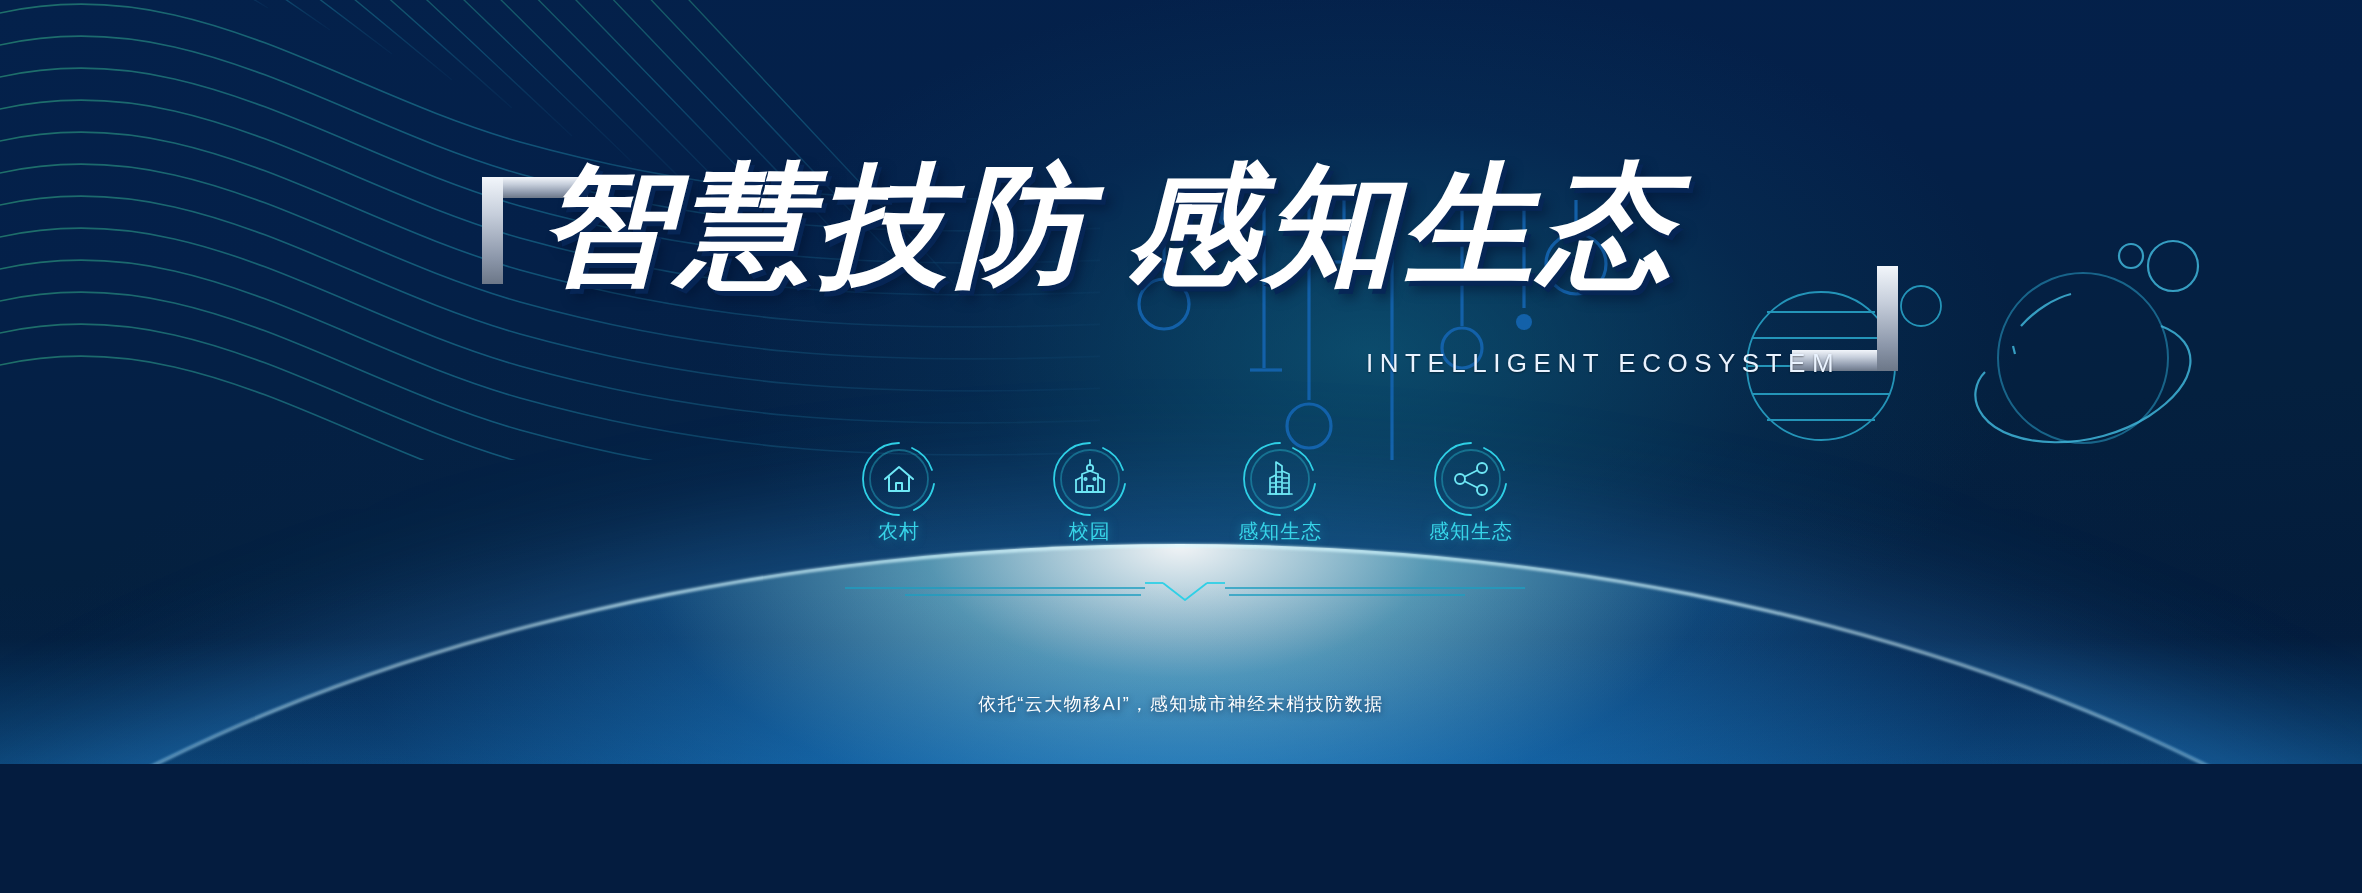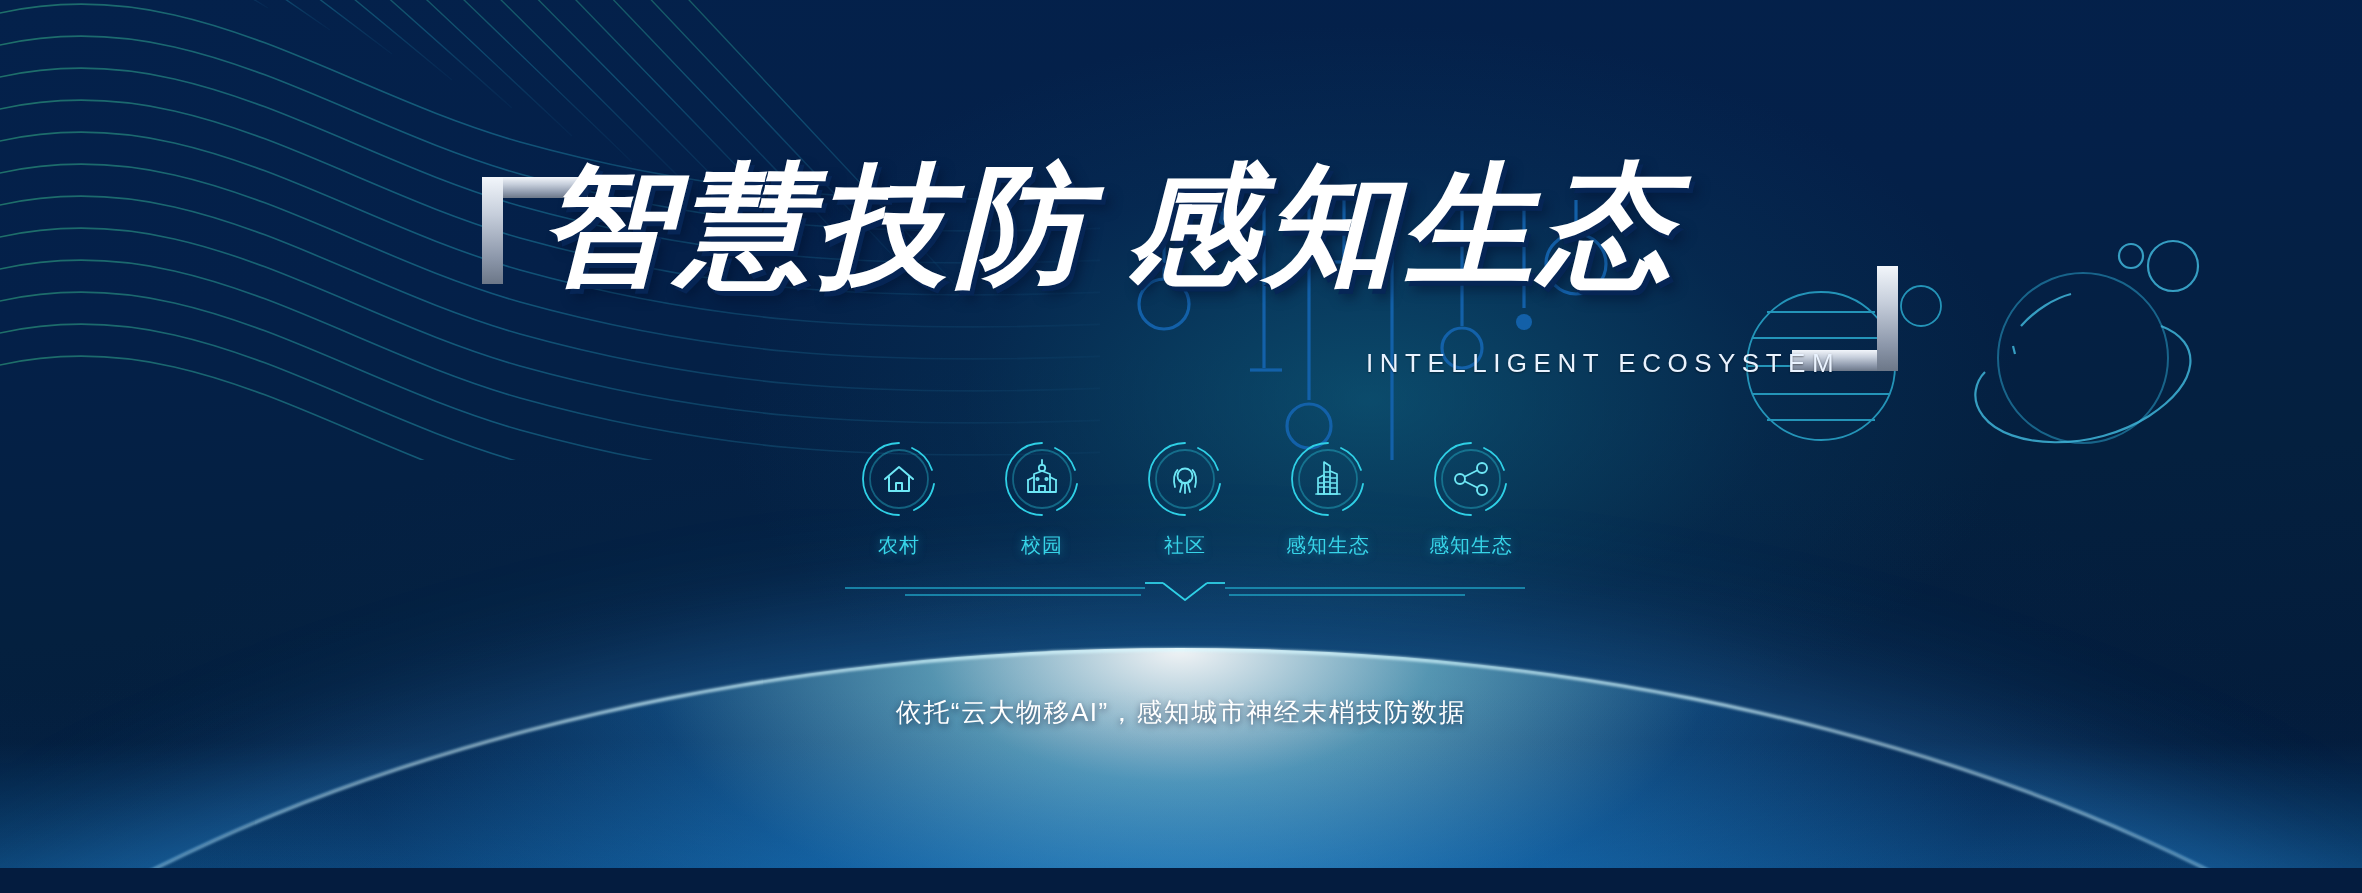--- a/index.html
+++ b/index.html
@@ -5,21 +5,21 @@
   * { margin:0; padding:0; box-sizing:border-box; }
   html, body { background:#041c3f; }
   body {
     width:2362px; height:893px;
     font-family:"Liberation Sans", "DejaVu Sans", sans-serif;
     overflow:hidden;
   }
 
   #banner {
     position:relative;
-    width:2362px; height:868px;
+    width:2362px; height:764px;
     overflow:hidden;
     background:
       radial-gradient(ellipse 900px 520px at 58% 46%, rgba(17,110,140,0.55) 0%, rgba(10,70,110,0.22) 45%, rgba(6,35,74,0) 72%),
       radial-gradient(ellipse 1500px 700px at 50% 105%, rgba(20,120,200,0.35) 0%, rgba(8,45,95,0.12) 55%, rgba(5,26,62,0) 80%),
       linear-gradient(175deg, #04214b 0%, #042049 30%, #04203f 60%, #031a39 100%);
   }
 
   
   .layer { position:absolute; inset:0; pointer-events:none; }
 
@@ -102,39 +102,38 @@
     width:680px;
     display:flex;
     justify-content:space-between;
   }
   .icon-item {
     width:108px;
     display:flex; flex-direction:column; align-items:center;
   }
   .icon-ring { width:78px; height:78px; position:relative; }
   .icon-label {
-    margin-top:14px;
     font-size:20px;
     color:#37d4e8;
     letter-spacing:1px;
     white-space:nowrap;
     text-shadow:0 0 10px rgba(40,190,220,.5);
   }
 
   
   .divider { position:absolute; left:845px; top:580px; width:680px; height:24px; }
 
   
   .desc {
     position:absolute;
     left:0; top:688px;
     width:2362px;
     text-align:center;
     color:#ffffff;
-    font-size:26px;
+    font-size:18px;
     line-height:1.85;
     letter-spacing:1.5px;
     text-shadow:0 2px 6px rgba(0,10,40,.6);
   }
 </style>
 </head>
 <body>
 
 <div id="banner">
 
@@ -284,42 +283,20 @@
             <path d="M25 40 L25 52 L53 52 L53 40"></path>
             <path d="M36 46 L36 52 L42 52 L42 46 Z"></path>
             <circle cx="34.5" cy="39" r="1.2"></circle>
             <circle cx="43.5" cy="39" r="1.2"></circle>
           </g>
         </svg>
       </div>
       <div class="icon-label">校园</div>
     </div>
 
-    <div class="icon-item">
-      <div class="icon-ring">
-        <svg viewBox="0 0 78 78" fill="none">
-          <g stroke="#2fd0e6" stroke-width="1.8" fill="none" stroke-linecap="round">
-            <path d="M39 3 A36 36 0 0 0 3 39 A36 36 0 0 0 39 75"></path>
-            <path d="M52 8 A36 36 0 0 1 72 30"></path>
-            <path d="M74 44 A36 36 0 0 1 54 70"></path>
-            <path d="M39 10 A29 29 0 0 1 68 39 A29 29 0 0 1 39 68 A29 29 0 0 1 10 39 A29 29 0 0 1 39 10" opacity="0.35"></path>
-          </g>
-          <g stroke="#6ee7f5" stroke-width="1.8" fill="none" stroke-linejoin="round" stroke-linecap="round">
-            <circle cx="39" cy="36" r="7.5"></circle>
-            <path d="M34 40 C 36 44 42 44 44 40"></path>
-            <path d="M31.5 30 C 28 33 27 40 29 47"></path>
-            <path d="M46.5 30 C 50 33 51 40 49 47"></path>
-            <path d="M36 44 L34 52"></path>
-            <path d="M42 44 L44 52"></path>
-            <path d="M39 44 L39 53"></path>
-          </g>
-        </svg>
-      </div>
-      <div class="icon-label">社区</div>
-    </div>
 
     <div class="icon-item">
       <div class="icon-ring">
         <svg viewBox="0 0 78 78" fill="none">
           <g stroke="#2fd0e6" stroke-width="1.8" fill="none" stroke-linecap="round">
             <path d="M39 3 A36 36 0 0 0 3 39 A36 36 0 0 0 39 75"></path>
             <path d="M52 8 A36 36 0 0 1 72 30"></path>
             <path d="M74 44 A36 36 0 0 1 54 70"></path>
             <path d="M39 10 A29 29 0 0 1 68 39 A29 29 0 0 1 39 68 A29 29 0 0 1 10 39 A29 29 0 0 1 39 10" opacity="0.35"></path>
           </g>

